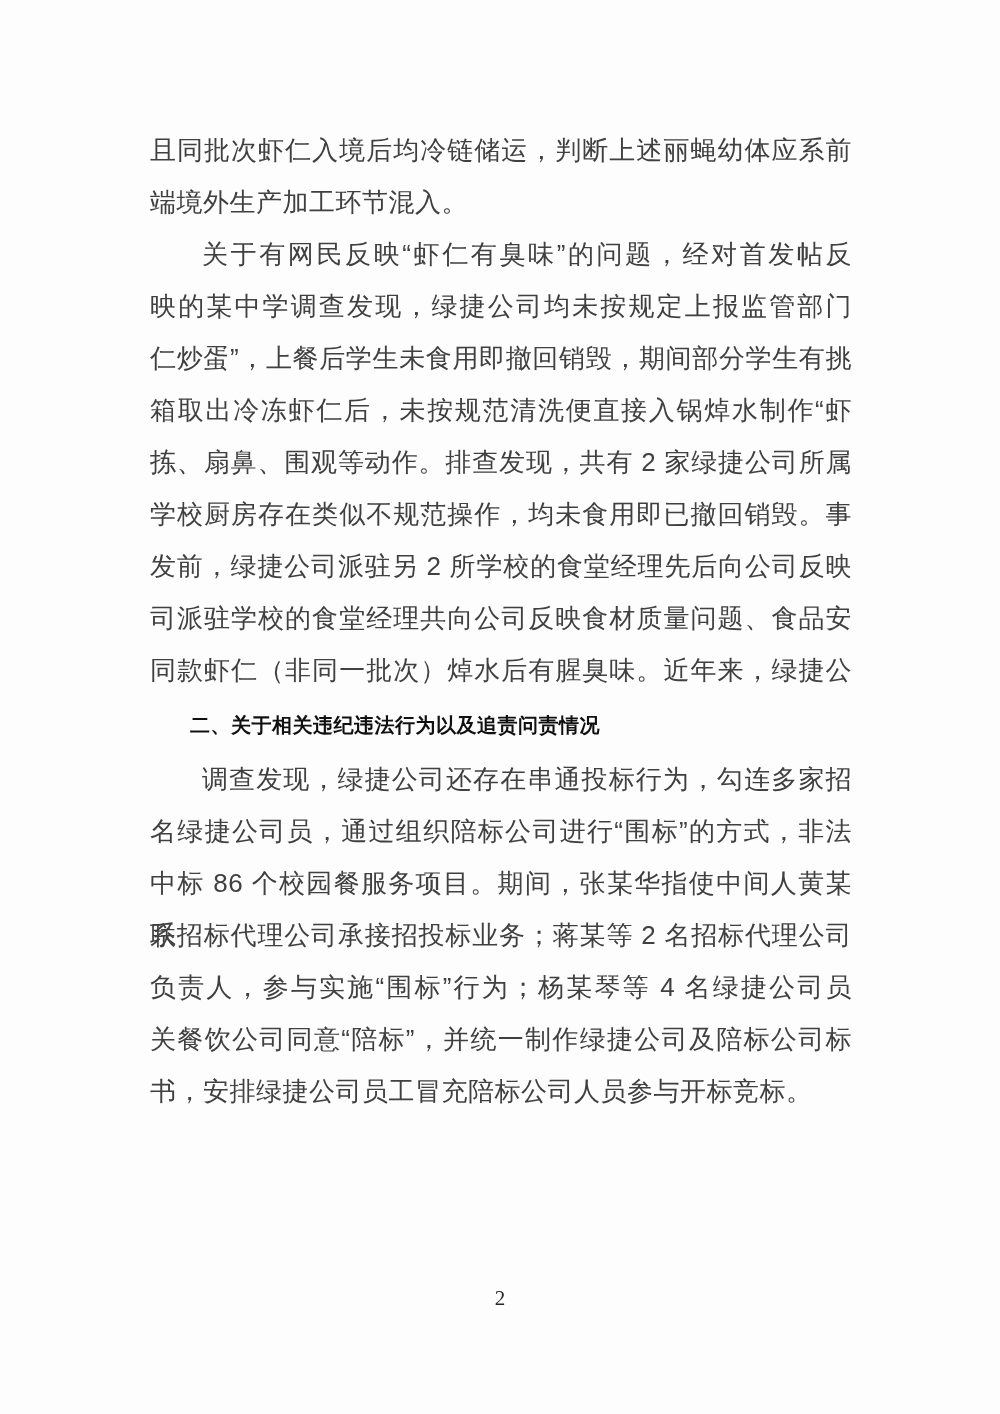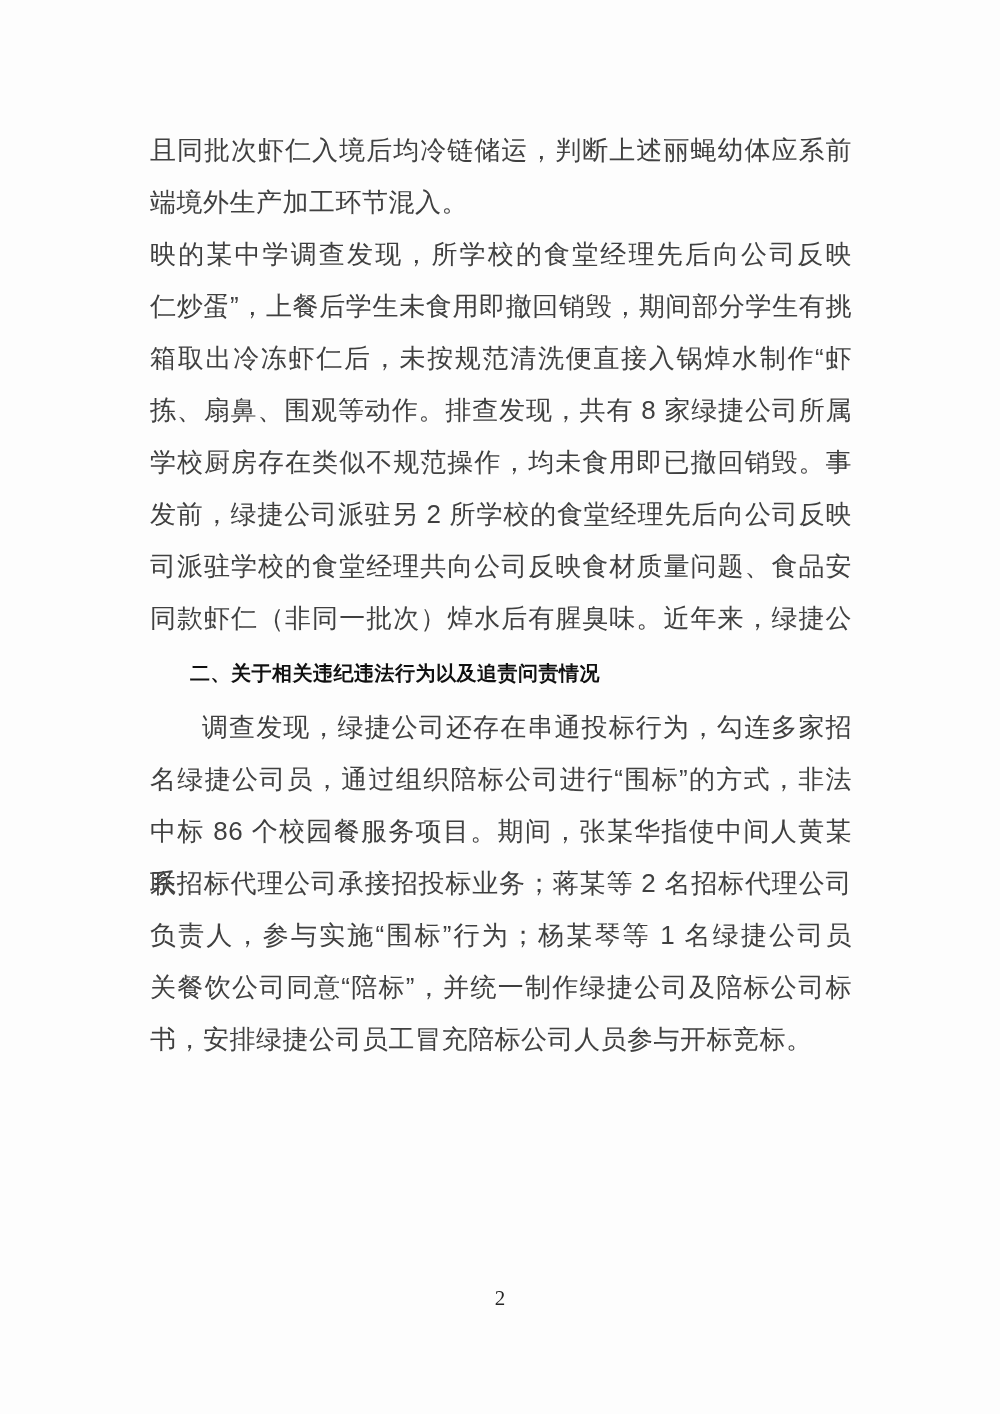--- a/index.html
+++ b/index.html
@@ -65,40 +65,41 @@
 
 <div class="page">
   <div class="content">
 
     <div class="para">
       <div class="line">且同批次虾仁入境后均冷链储运，判断上述丽蝇幼体应系前</div>
       <div class="line last">端境外生产加工环节混入。</div>
     </div>
 
     <div class="para">
-      <div class="line">映的某中学调查发现，所学校的食堂经理先后向公司反映</div>
+      <div class="line indent">关于有网民反映“虾仁有臭味”的问题，经对首发帖反</div>
+      <div class="line">映的某中学调查发现，绿捷公司均未按规定上报监管部门</div>
       <div class="line">仁炒蛋”，上餐后学生未食用即撤回销毁，期间部分学生有挑</div>
       <div class="line">箱取出冷冻虾仁后，未按规范清洗便直接入锅焯水制作“虾</div>
-      <div class="line">拣、扇鼻、围观等动作。排查发现，共有 8 家绿捷公司所属</div>
+      <div class="line">拣、扇鼻、围观等动作。排查发现，共有 2 家绿捷公司所属</div>
       <div class="line">学校厨房存在类似不规范操作，均未食用即已撤回销毁。事</div>
       <div class="line">发前，绿捷公司派驻另 2 所学校的食堂经理先后向公司反映</div>
       <div class="line">司派驻学校的食堂经理共向公司反映食材质量问题、食品安</div>
       <div class="line">同款虾仁（非同一批次）焯水后有腥臭味。近年来，绿捷公</div>
     </div>
 
     <div class="para">
       <div class="line heading indent">二、关于相关违纪违法行为以及追责问责情况</div>
     </div>
 
     <div class="para">
       <div class="line indent">调查发现，绿捷公司还存在串通投标行为，勾连多家招</div>
       <div class="line">名绿捷公司员，通过组织陪标公司进行“围标”的方式，非法</div>
       <div class="line">中标 86 个校园餐服务项目。期间，张某华指使中间人黄某联</div>
       <div class="line">系招标代理公司承接招投标业务；蒋某等 2 名招标代理公司</div>
-      <div class="line">负责人，参与实施“围标”行为；杨某琴等 1 名绿捷公司员</div>
+      <div class="line">负责人，参与实施“围标”行为；杨某琴等 4 名绿捷公司员</div>
       <div class="line">关餐饮公司同意“陪标”，并统一制作绿捷公司及陪标公司标</div>
       <div class="line last">书，安排绿捷公司员工冒充陪标公司人员参与开标竞标。</div>
     </div>
 
 
   </div>
 
   <div class="page-number">2</div>
 </div>
 

